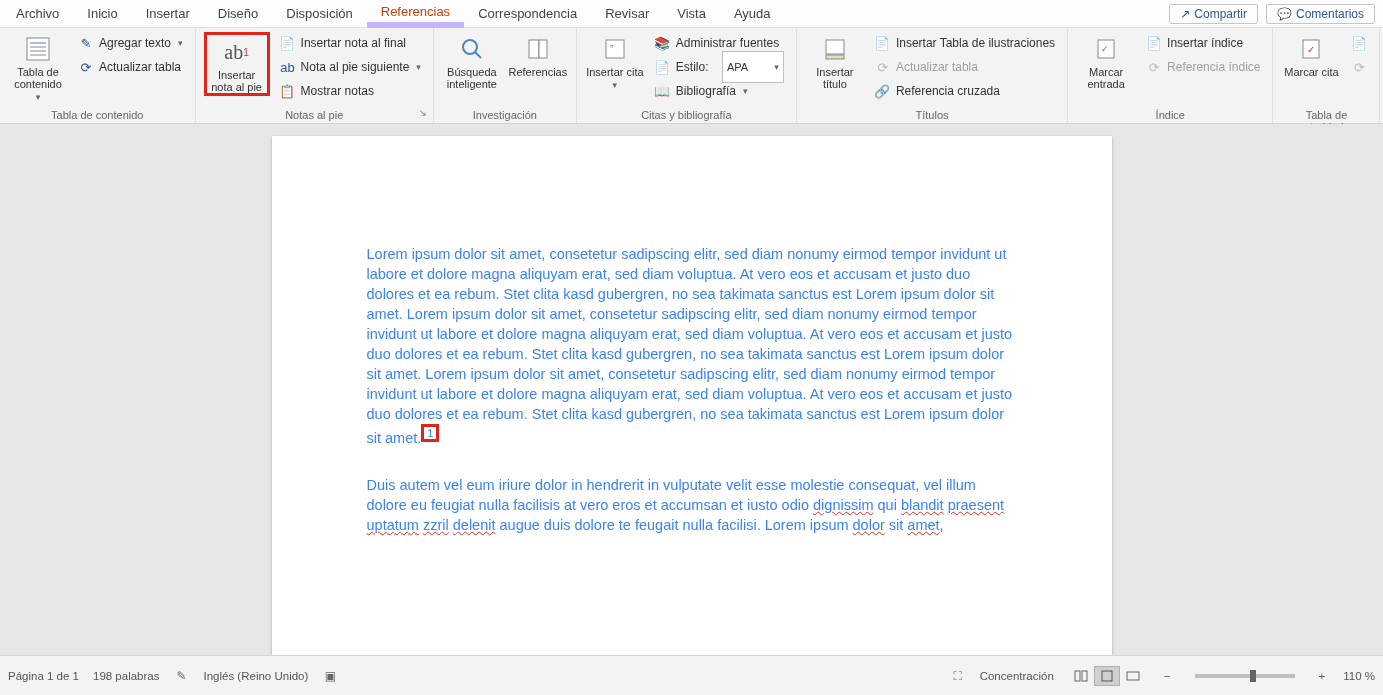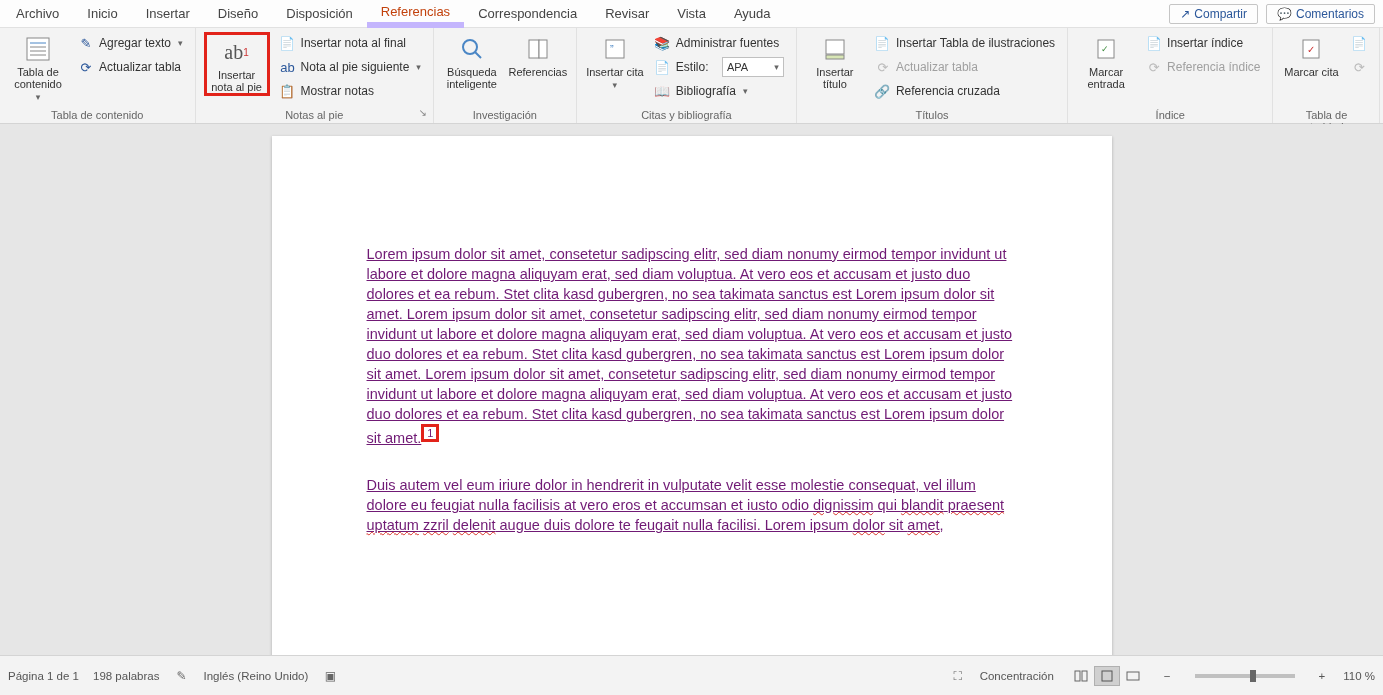--- a/index.html
+++ b/index.html
@@ -25,27 +25,27 @@
 .bigbtn .caret { font-size: 9px; color: #666; }
 
 .stack { display: flex; flex-direction: column; gap: 2px; justify-content: center; }
 .smallbtn { display: flex; align-items: center; gap: 5px; font-size: 12px; color: #333; height: 22px; padding: 0 4px; cursor: pointer; white-space: nowrap; }
 .smallbtn.disabled { color: #a0a0a0; }
 .smallbtn .icon { width: 16px; height: 16px; display: flex; align-items: center; justify-content: center; font-size: 13px; color: #2b579a;}
 .caret-sm { font-size: 9px; color: #666; margin-left: 2px; }
 
 .highlight-red { border: 3px solid #e2231a; }
 
-.select-style { border: 1px solid #c0c0c0; background: #fff; font-size: 11px; padding: 1px 4px; height: 20px; width: 62px; display:flex; align-items:center; justify-content:space-between;}
+.select-style { border: 1px solid #c0c0c0; background: #fff; font-size: 11px; padding: 1px 4px; height: 32px; width: 62px; display:flex; align-items:center; justify-content:space-between;}
 
 .collapse-ribbon { width: 24px; display: flex; align-items: flex-end; justify-content: center; color: #666; font-size: 12px; padding-bottom: 4px; cursor: pointer;}
 
 
 .doc-area { position: absolute; top: 124px; bottom: 22px; left: 0; right: 0; background: #e6e6e6; overflow: hidden; display: flex; justify-content: center; }
-.page { background: #fff; width: 840px; margin-top: 12px; box-shadow: 0 1px 3px rgba(0,0,0,.25); padding: 108px 95px 40px 95px; font-family: Calibri, Arial, sans-serif; font-size: 14.5px; line-height: 20px; color: #701a75; text-decoration: underline; }
+.page { background: #fff; width: 840px; margin-top: 12px; box-shadow: 0 1px 3px rgba(0,0,0,.25); padding: 108px 95px 40px 95px; font-family: Calibri, Arial, sans-serif; font-size: 14.5px; line-height: 20px; color: #3b82f6; }
 .para { margin-bottom: 27px; text-align: left; }
 .footnote-mark { border: 3px solid #e2231a; padding: 0 3px; font-size: 11px; vertical-align: super; display:inline-block; line-height:12px;}
 .spellerr { text-decoration: underline wavy #d93025; text-decoration-thickness: 1px; }
 
 
 .statusbar { position: absolute; bottom: 0; left: 0; right: 0; height: 40px; background: #f3f3f3; border-top: 1px solid #d4d4d4; display: flex; align-items: center; font-size: 11.5px; color: #555; padding: 0 8px; gap: 14px; }
 .statusbar .sep { flex: 1; }
 .status-icon { width: 16px; height: 16px; display: flex; align-items: center; justify-content: center; color: #666; font-size: 12px;}
 .view-btns { display: flex; gap: 0; }
 .view-btn { width: 26px; height: 20px; border: 1px solid transparent; display: flex; align-items: center; justify-content: center; cursor: pointer; }

